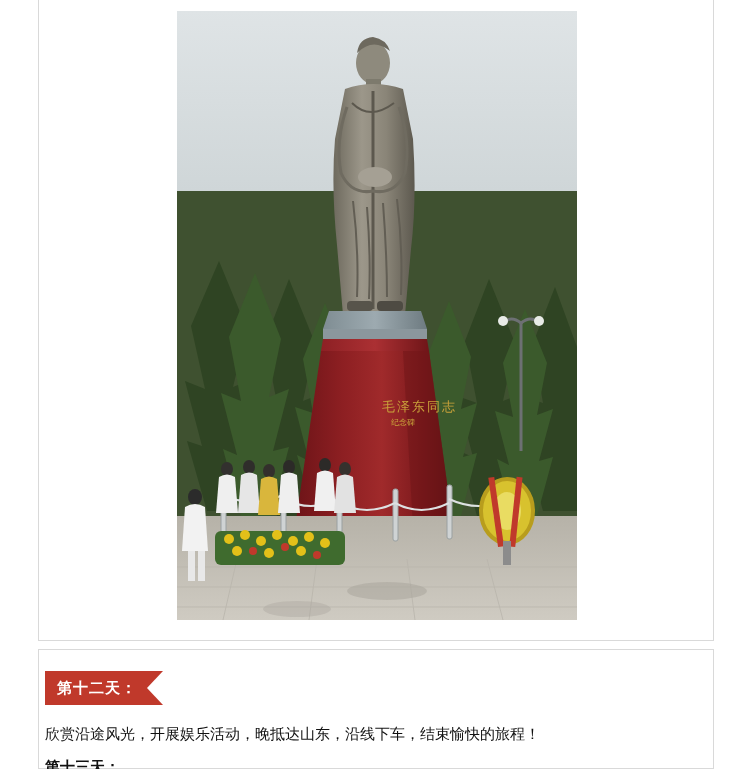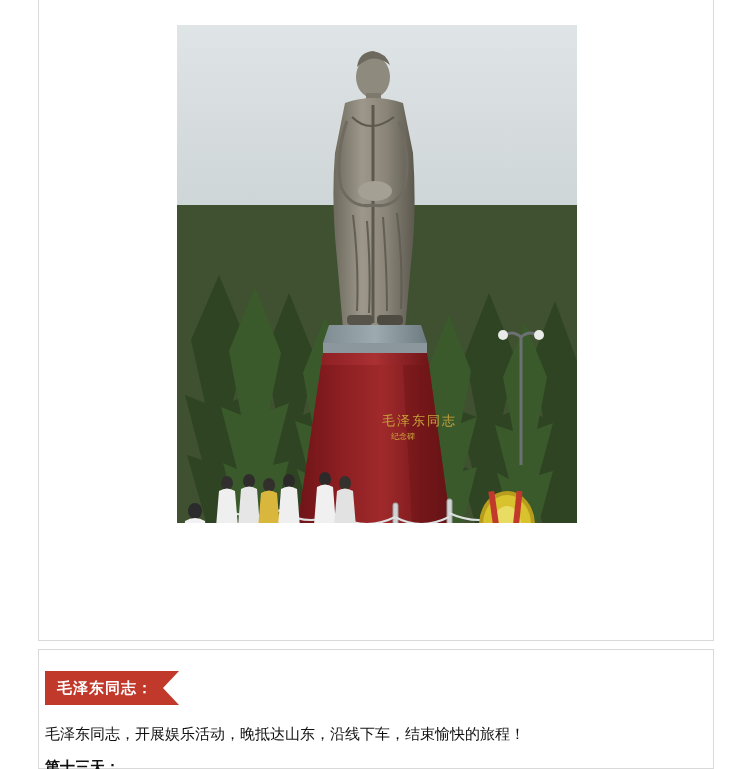--- a/index.html
+++ b/index.html
@@ -29,24 +29,23 @@
     border: 1px solid #d9d9d9;
     border-top: none;
     box-sizing: border-box;
     background: #ffffff;
   }
   .photo-frame {
     position: absolute;
     left: 138px;
     top: 11px;
     width: 400px;
-    height: 498px;
+    height: 609px;
     overflow: hidden;
     background: #1d4ed8;
-    margin-top: 14px;
   }
   .photo-frame svg {
     display: block;
   }
   
   .text-panel {
     position: absolute;
     left: 38px;
     top: 649px;
     width: 676px;
@@ -317,20 +316,20 @@
           <path d="M140,462 q8,-5 16,0 l3,38 l-22,0z" fill="#f0f0f0"></path>
           <ellipse cx="168" cy="458" rx="6" ry="7" fill="#35312d"></ellipse>
           <path d="M160,466 q8,-5 16,0 l3,36 l-22,0z" fill="#e2e2e2"></path>
         </g>
       </svg>
     </div>
   </div>
 
   <div class="text-panel">
     <div class="day-banner">
-      <div class="day-banner-body">毛泽东同志：</div>
+      <div class="day-banner-body">第十二天：</div>
       <div class="day-banner-arrow"></div>
     </div>
-    <div class="day-text">毛泽东同志，开展娱乐活动，晚抵达山东，沿线下车，结束愉快的旅程！</div>
+    <div class="day-text">欣赏沿途风光，开展娱乐活动，晚抵达山东，沿线下车，结束愉快的旅程！</div>
     <div class="partial-row">第十三天：</div>
   </div>
 
 </div>
 
 </body></html>

